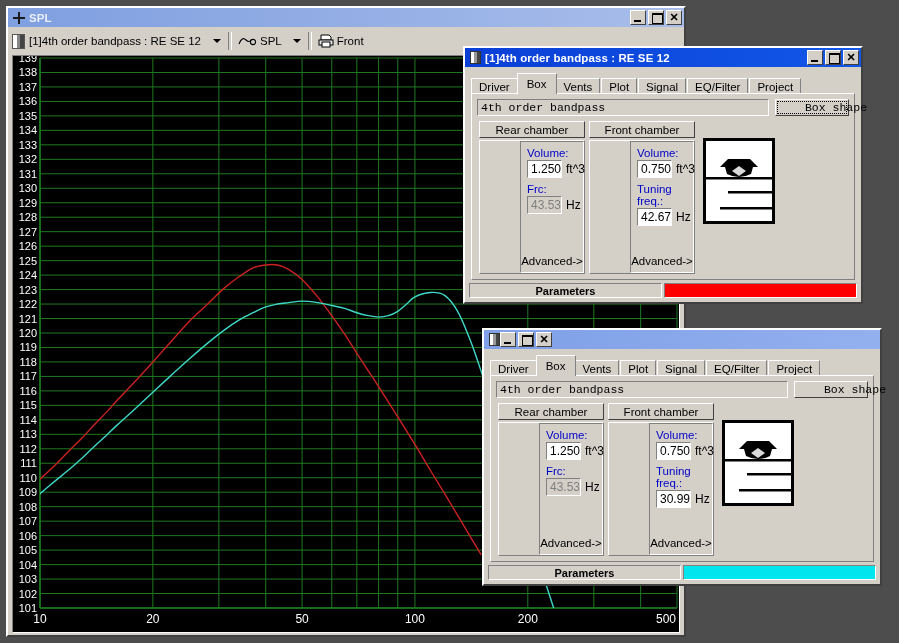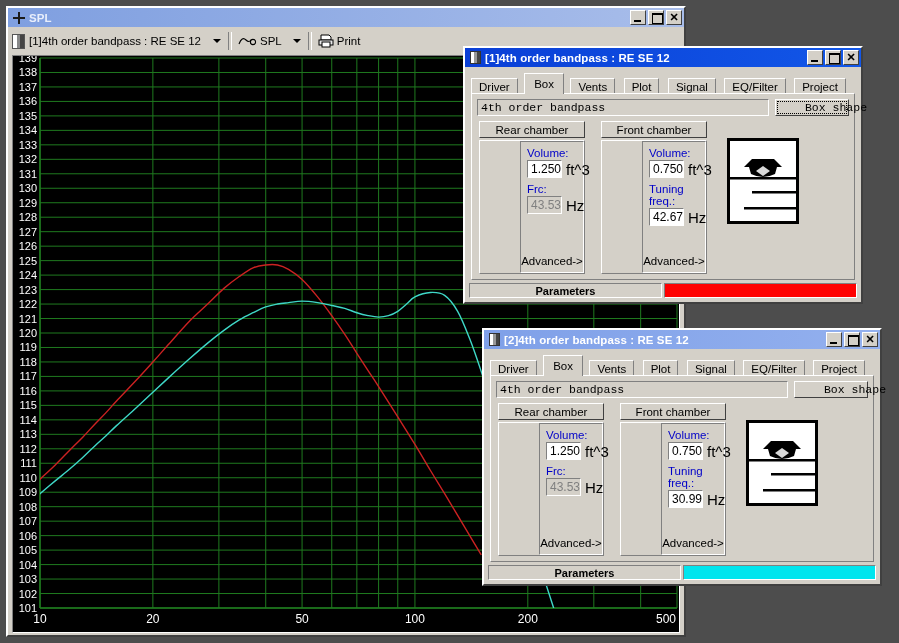--- a/index.html
+++ b/index.html
@@ -101,23 +101,23 @@
   }
   #chart-svg { display:block; }
 
   
   .dlg { background:#d4d0c8; }
   #dlg1 { left:463px; top:46px; width:400px; height:258px; }
   #dlg2 { left:482px; top:328px; width:400px; height:258px; }
   .dlg-body { position:absolute; left:2px; top:21px; right:2px; bottom:2px; }
 
   .tabstrip {
-    position:absolute; left:4px; top:4px; right:12px; height:21px;
+    position:absolute; left:4px; top:4px; right:20px; height:21px;
     border-bottom:1px solid #808080;
-    display:flex; align-items:flex-end;justify-content:space-between;
+    display:flex; align-items:flex-end;
   }
   .tab {
     height:17px; padding:0 7px;
     font-size:11.5px; color:#000;
     background:#d4d0c8;
     border-top:1px solid #ffffff; border-left:1px solid #ffffff;
     border-right:1px solid #808080;
     display:flex; align-items:center;
     margin-right:1px; box-sizing:border-box;
     position:relative; top:1px;
@@ -146,21 +146,21 @@
   .btn {
     background:#d4d0c8; font-size:11.5px; color:#000;
     border-top:1px solid #ffffff; border-left:1px solid #ffffff;
     border-right:1px solid #404040; border-bottom:1px solid #404040;
     display:flex; align-items:center; justify-content:center;
     box-sizing:border-box; cursor:default; white-space:nowrap;
   }
   .btn.focus-dotted { outline:1px dotted #000; outline-offset:-3px; }
   .box-shape-btn { width:74px; height:17px;padding-left:48px; }
 
-  .chambers { position:absolute; left:5px; top:27px; right:5px; bottom:5px; display:flex; gap:12px;}
+  .chambers { position:absolute; left:5px; top:27px; right:5px; bottom:5px; display:flex; gap:0px;}
   .chamber { width:110px; position:relative; }
   .chamber-hdr {
     height:17px; margin:0 2px 2px 2px;
     background:#d4d0c8;
     border-top:1px solid #ffffff; border-left:1px solid #ffffff;
     border-right:1px solid #404040; border-bottom:1px solid #404040;
     display:flex; align-items:center; justify-content:center;
     font-size:11.5px; color:#000; box-sizing:border-box;
   }
   .chamber-group {
@@ -179,21 +179,21 @@
   .fld-label { color:#0000c8; font-size:11.5px; margin-bottom:1px; }
   .fld-row { display:flex; align-items:center; gap:4px; margin-bottom:5px;}
   .textbox {
     width:66px; height:18px; background:#ffffff;
     border-top:1px solid #808080; border-left:1px solid #808080;
     border-right:1px solid #ffffff; border-bottom:1px solid #ffffff;
     font-size:12px; color:#000; display:flex; align-items:center;
     padding-left:3px; box-sizing:border-box;
   }
   .textbox.disabled { color:#808080; background:#d4d0c8; }
-  .unit { font-size:15px; color:#000; }
+  .unit { font-size:12px; color:#000; }
   .advanced {
     position:absolute; left:0; right:0; bottom:5px; text-align:center;
     font-size:11.5px; color:#000;
   }
   .shape-box {
     width:72px; height:86px; margin-left:6px; margin-top:17px;
     background:#ffffff; border:3px solid #000; box-sizing:border-box;
     position:relative; align-self:flex-start;
   }
   .statusbar {
@@ -258,21 +258,21 @@
       <div class="combo-arrow">
           <span class="arr-down"></span>
         </div>
       <div class="tb-sep"></div>
       <div class="tb-combo">
         <svg class="print-icon" viewBox="0 0 16 14">
           <path d="M3 1 h8 l2 2 v3 h-10 z" fill="#fff" stroke="#000" stroke-width="1"></path>
           <rect x="1" y="6" width="14" height="5" fill="#e8e8e8" stroke="#000" stroke-width="1"></rect>
           <rect x="4" y="8" width="8" height="5" fill="#fff" stroke="#000" stroke-width="1"></rect>
         </svg>
-        <span class="combo-text">Print</span>
+        <span class="combo-text">Front</span>
       </div>
     </div>
 
     <div id="chart-area">
       <svg id="chart-svg" width="666" height="576" viewBox="0 0 666 576">
           <rect x="0" y="0" width="666" height="576" fill="#000000"></rect>
           <g>
             <line x1="27" y1="552" x2="664" y2="552" stroke="#1f7a1f" stroke-width="1"></line>
             <line x1="27" y1="537.5263157894736" x2="664" y2="537.5263157894736" stroke="#1f7a1f" stroke-width="1"></line>
             <line x1="27" y1="523.0526315789474" x2="664" y2="523.0526315789474" stroke="#1f7a1f" stroke-width="1"></line>
@@ -487,21 +487,20 @@
       <div class="statusbar">
         <div class="sb-pane" style="flex:1;">Parameters</div>
         <div class="sb-color" id="d1-color" style="flex: 1 1 0%; background: rgb(255, 0, 0);"></div>
       </div>
     </div>
   </div>
 
   <div class="win dlg" id="dlg2">
     <div class="titlebar dlg2">
       <span class="dlg-icon"></span>
-      <span class="title-text">[2]4th order bandpass : RE SE 12</span>
       <span class="tb-buttons">
         <span class="tb-btn tb-min">
             <i></i>
           </span>
         <span class="tb-btn tb-max">
             <i></i>
           </span>
         <span class="tb-btn tb-close">✕</span>
       </span>
     </div>

